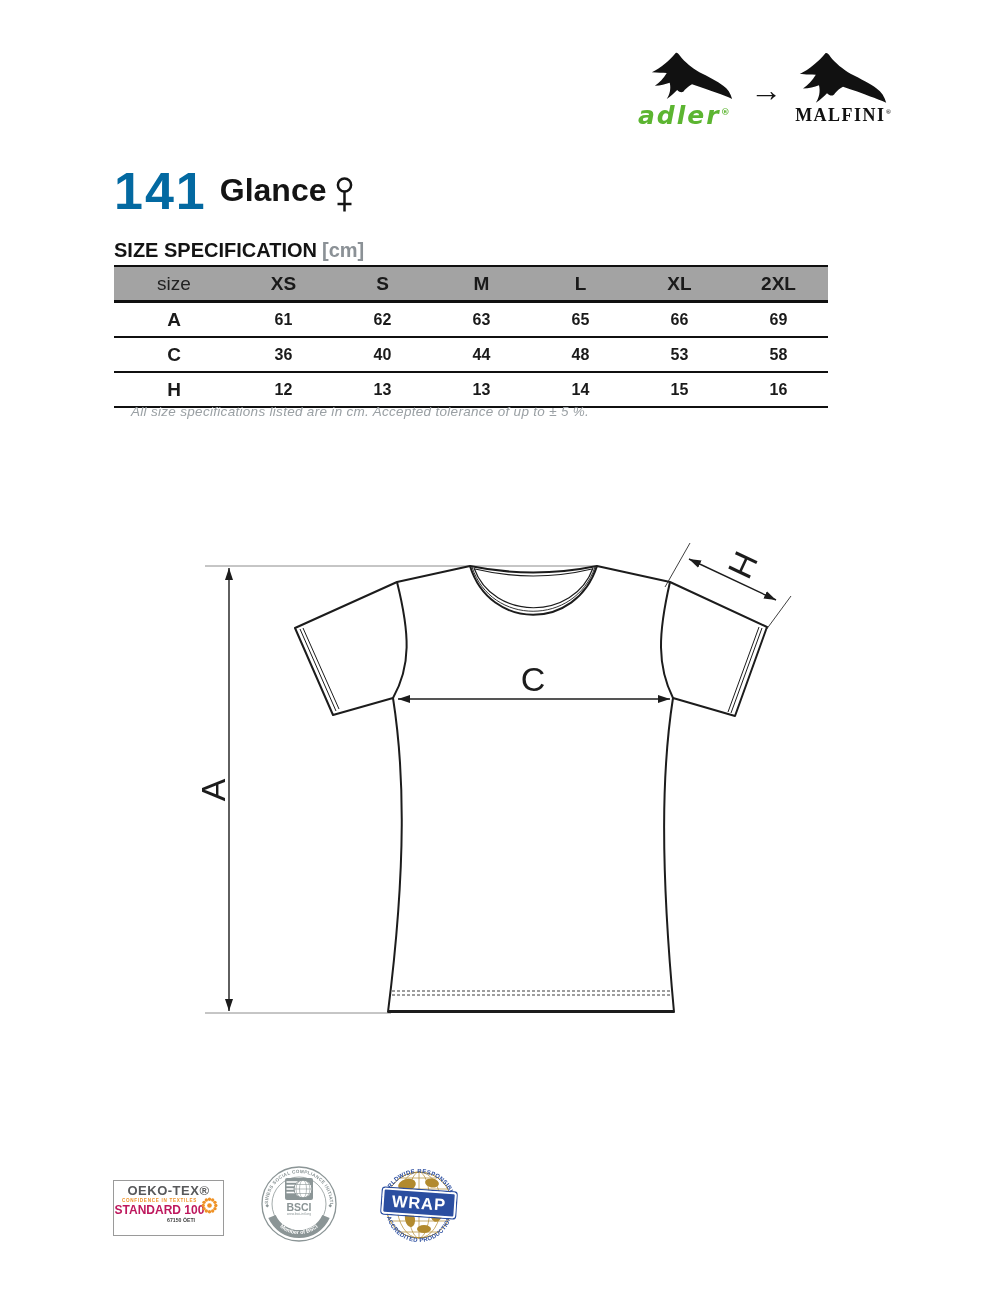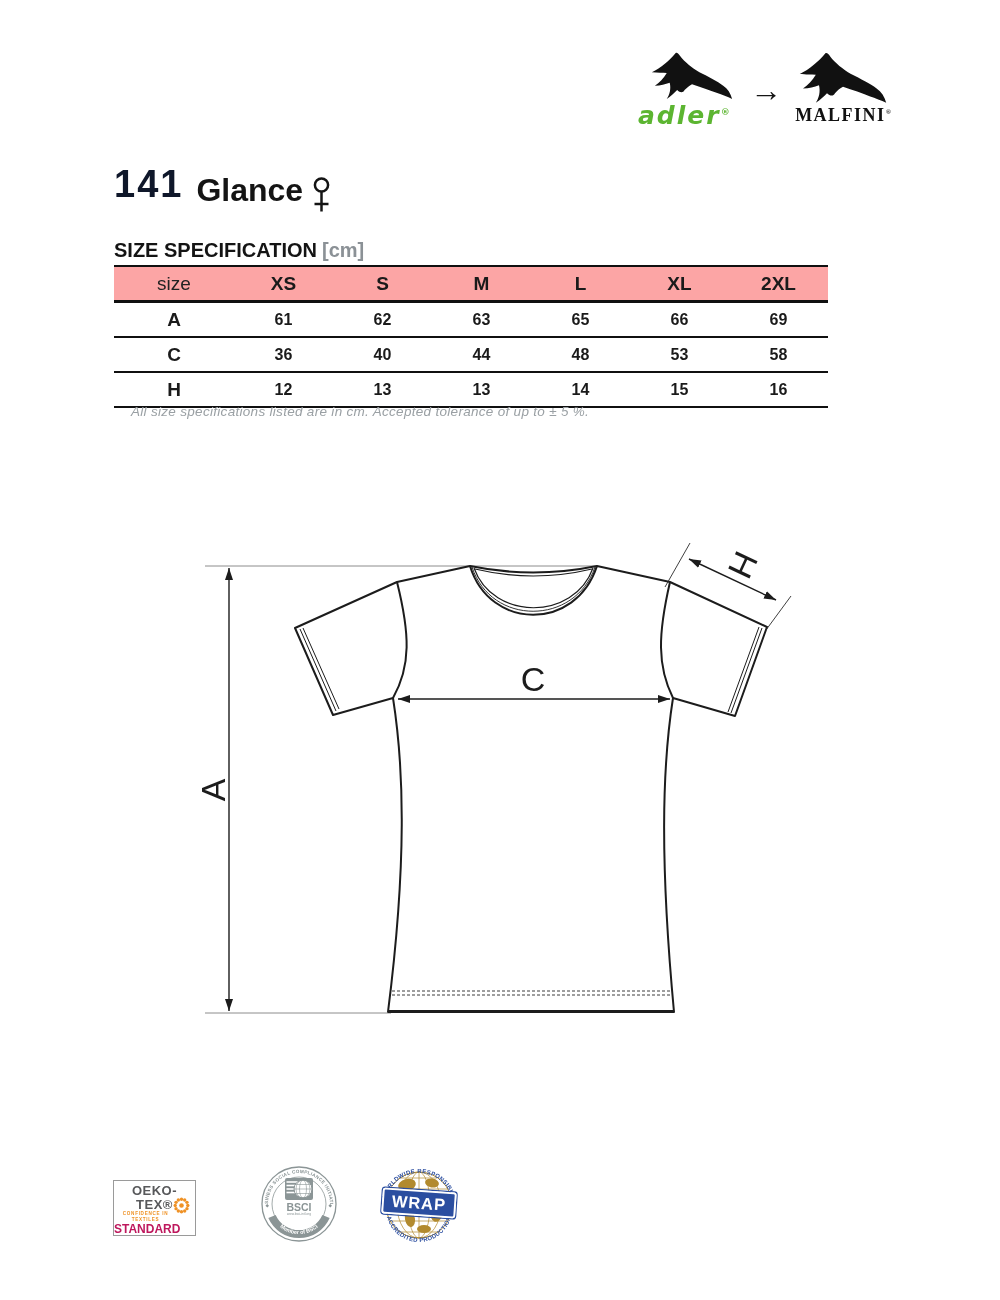--- a/index.html
+++ b/index.html
@@ -14,52 +14,52 @@
   .adler-text sup{font-size:9px;letter-spacing:0;}
   .brand-arrow{position:absolute;left:750px;top:72px;font-size:32px;color:#141414;}
   .brand-malfini{position:absolute;left:784px;top:50px;width:118px;text-align:center;}
   .brand-malfini svg.eagle{width:96px;height:56px;display:block;margin:0 auto;}
   .malfini-text{font-family:"Liberation Serif",serif;font-weight:700;font-size:18px;
                 letter-spacing:1.5px;line-height:1.1;color:#111;}
   .malfini-text sup{font-size:7px;letter-spacing:0;}
 
   
   .product-title{position:absolute;left:114px;top:165px;display:flex;align-items:flex-start;}
-  .product-number{font-size:38px;font-weight:800;color:#0f172a;letter-spacing:2px;line-height:1;}
+  .product-number{font-size:52px;font-weight:800;color:#0369a1;letter-spacing:2px;line-height:1;}
   .product-name{font-size:32px;font-weight:800;color:#141414;margin:9px 0 0 13px;line-height:1;}
   .female-icon{margin:12px 0 0 9px;}
 
   .section-heading{position:absolute;left:114px;top:239px;font-size:20px;font-weight:800;color:#141414;text-align:center;}
   .section-unit{color:#8b9196;margin-left:5px;}
 
   
   .size-table{position:absolute;left:114px;top:265px;width:714px;border-collapse:collapse;
               text-align:center;table-layout:fixed;}
-  .size-table thead tr{background:#fca5a5;border-top:2px solid #101010;border-bottom:3px solid #101010;}
+  .size-table thead tr{background:#a3a3a3;border-top:2px solid #101010;border-bottom:3px solid #101010;}
   .size-table th,.size-table td{padding:0;height:33px;vertical-align:middle;}
   .size-table thead th{font-weight:700;font-size:19px;}
   .size-table thead th.size-label{font-weight:400;font-size:19px;color:#222;}
   .size-table tbody tr{border-bottom:2px solid #101010;}
   .size-table tbody th{font-weight:700;font-size:19px;}
   .size-table tbody td{font-weight:700;font-size:16px;}
   .table-note{position:absolute;left:114px;top:404px;font-size:13.5px;font-style:italic;
               color:#9aa0a4;letter-spacing:0.3px;margin-left:17px;}
 
   
   .diagram{position:absolute;left:190px;top:540px;}
   .diagram .ref{stroke:#8c8c8c;stroke-width:1;}
   .diagram .dim{stroke:#1c1c1c;stroke-width:1.4;}
   .diagram .thin{stroke:#2a2a2a;stroke-width:0.9;}
   .diagram .outline{stroke:#1c1c1c;stroke-width:2;fill:#fff;stroke-linejoin:round;}
   .diagram .detail{stroke:#1c1c1c;fill:none;}
   .diagram .stitch{stroke:#3c3c3c;stroke-width:1;stroke-dasharray:3 2;fill:none;}
   .diagram text{font-family:"Liberation Sans",sans-serif;font-size:34px;fill:#1c1c1c;}
 
   
-  .cert-oeko{position:absolute;left:113px;top:1180px;width:83px;height:56px;
+  .cert-oeko{position:absolute;left:113px;top:1180px;width:111px;height:56px;
              border:1px solid #9a9a9a;box-sizing:border-box;text-align:center;overflow:hidden;}
   .oeko-line1{font-size:13px;font-weight:700;color:#58595b;letter-spacing:0.5px;margin-top:3px;line-height:1.05;}
   .oeko-line2{font-size:4.6px;font-weight:700;color:#ef9226;letter-spacing:0.7px;padding-right:18px;line-height:1.3;}
   .oeko-line3{font-size:12px;font-weight:700;color:#be185d;line-height:1.1;padding-right:18px;}
   .oeko-line4{font-size:5.2px;font-weight:700;color:#3f3f3f;text-align:right;padding-right:28px;line-height:1.4;}
   .oeko-flower{position:absolute;right:4px;top:15px;}
   .cert-bsci{position:absolute;left:259px;top:1164px;}
   .cert-wrap{position:absolute;left:377px;top:1163px;}
 </style>
 </head>

